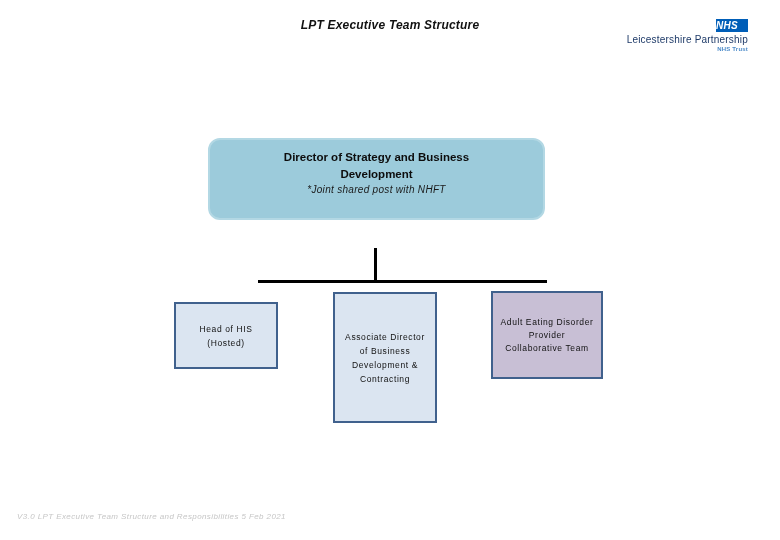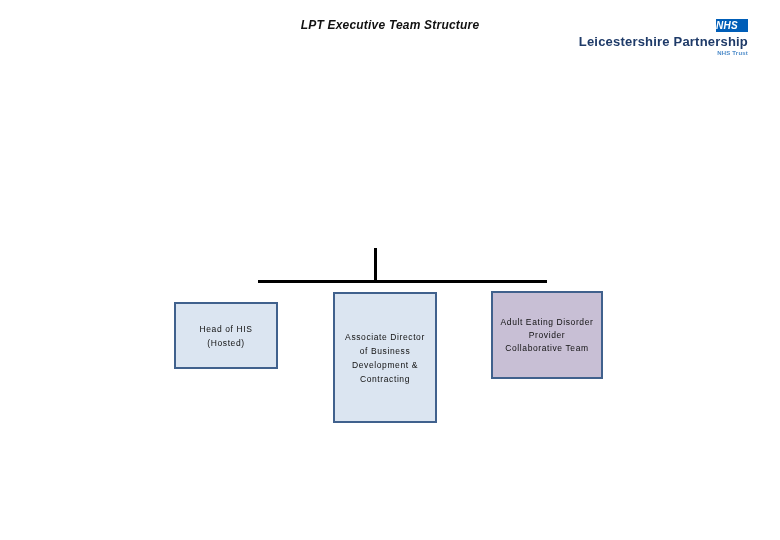--- a/index.html
+++ b/index.html
@@ -46,22 +46,22 @@
     background: var(--nhs-blue, #005EB8);
     color: #ffffff;
     font-size: 10px;
     font-weight: bold;
     font-style: italic;
     line-height: 13px;
     letter-spacing: 0.3px;
   }
   .trust-name {
     margin-top: 2px;
-    font-size: 13px;
-    font-weight: bold;
+    font-size: 10px;
+    font-weight: normal;
     color: var(--trust-name-blue, #1E3A68);
     letter-spacing: 0.2px;
     white-space: nowrap;
   }
   .trust-type {
     margin-top: 1px;
     font-size: 6px;
     font-weight: bold;
     color: var(--trust-type-blue, #4D8BC9);
     letter-spacing: 0.2px;
@@ -176,20 +176,25 @@
   <div class="slide-title">LPT Executive Team Structure</div>
 
   <div class="logo">
     <div class="nhs-box">
       <span>NHS</span>
     </div>
     <div class="trust-name">Leicestershire Partnership</div>
     <div class="trust-type">NHS Trust</div>
   </div>
 
+  <div class="root-box">
+    <div class="root-title">Director of Strategy and Business
+Development</div>
+    <div class="root-note">*Joint shared post with NHFT</div>
+  </div>
 
   <div class="v-line"></div>
   <div class="h-line"></div>
 
   <div class="child-box box-assoc">
     <div class="child-label">Associate Director
 of Business
 Development &amp;
 Contracting</div>
   </div>
@@ -198,14 +203,15 @@
     <div class="child-label">Head of HIS
 (Hosted)</div>
   </div>
 
   <div class="child-box box-aed">
     <div class="child-label">Adult Eating Disorder
 Provider
 Collaborative Team</div>
   </div>
 
+  <div class="footer">V3.0 LPT Executive Team Structure and Responsibilities 5 Feb 2021</div>
 
 </div>
 
 </body></html>

